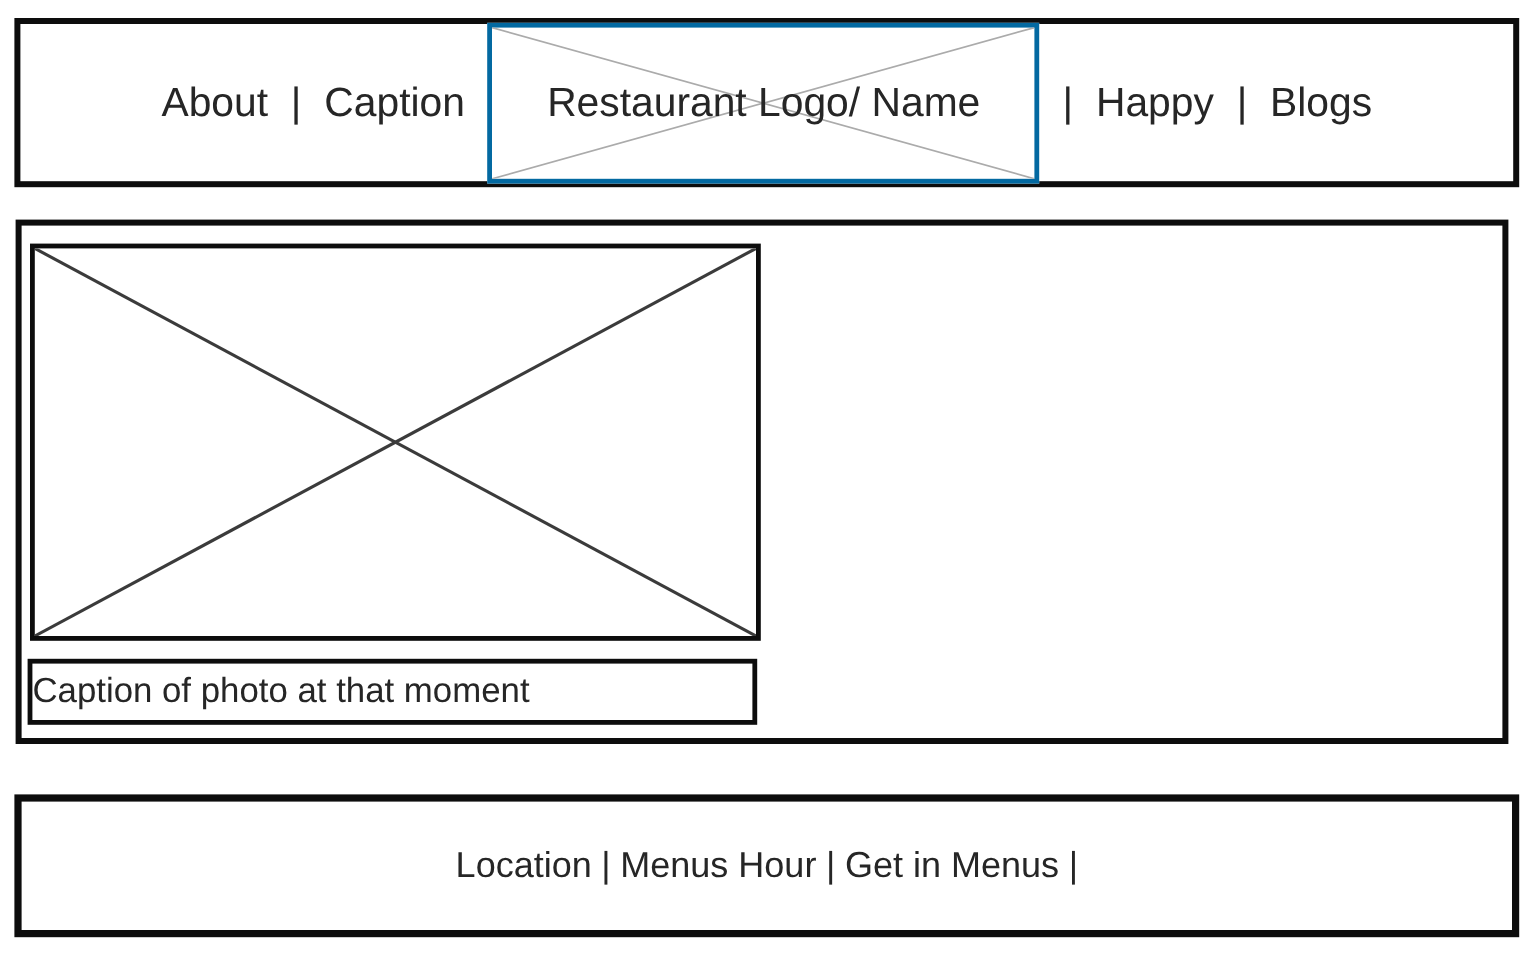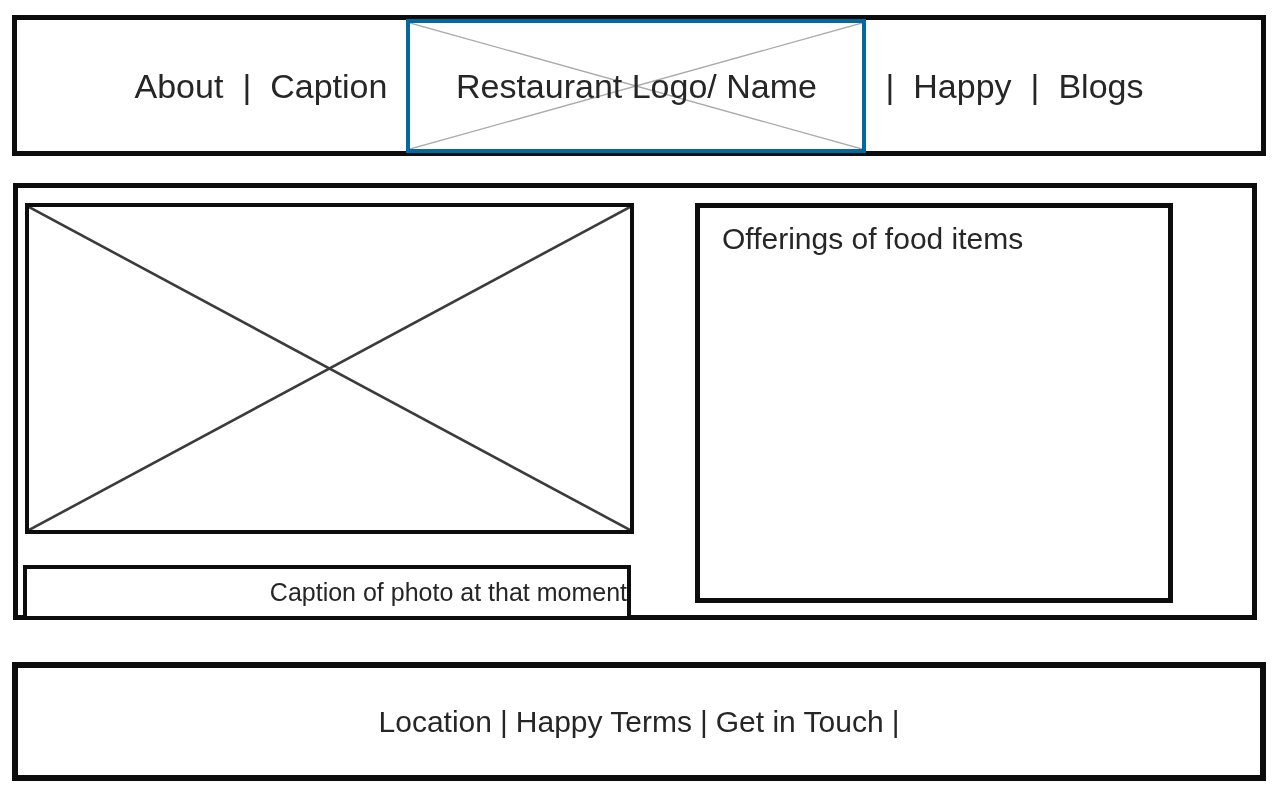--- a/index.html
+++ b/index.html
@@ -107,23 +107,22 @@
     position: absolute;
     box-sizing: border-box;
     left: 5px;
     top: 361px;
     width: 608px;
     height: 55px;
     border: 4px solid #0d0d0d;
     background: #ffffff;
     display: flex;
     align-items: center;
-    justify-content: flex-end;
-    font-size: 25px;
-    margin-top: 16px;
+    justify-content: flex-start;
+    font-size: 29px;
   }
   .offerings-box {
     position: absolute;
     box-sizing: border-box;
     left: 677px;
     top: 15px;
     width: 478px;
     height: 400px;
     border: 5px solid #0d0d0d;
     background: #ffffff;
@@ -187,28 +186,25 @@
       <svg class="xcross dark" viewBox="0 0 100 100" preserveAspectRatio="none" aria-hidden="true">
         <line x1="0" y1="0" x2="100" y2="100" vector-effect="non-scaling-stroke"></line>
         <line x1="0" y1="100" x2="100" y2="0" vector-effect="non-scaling-stroke"></line>
       </svg>
     </div>
 
     <div class="caption-box">
       <span>Caption of photo at that moment</span>
     </div>
 
-    <section class="offerings-box">
-      <h2 class="offerings-title">Offerings of food items</h2>
-    </section>
 
   </main>
 
   <footer class="bar footer">
     <a>Location</a>
     <span class="sep">|</span>
-    <a>Happy Terms</a>
+    <a>Menus Hour</a>
     <span class="sep">|</span>
-    <a>Get in Touch</a>
+    <a>Get in Menus</a>
     <span class="sep">|</span>
   </footer>
 
 </div>
 
 </body></html>

